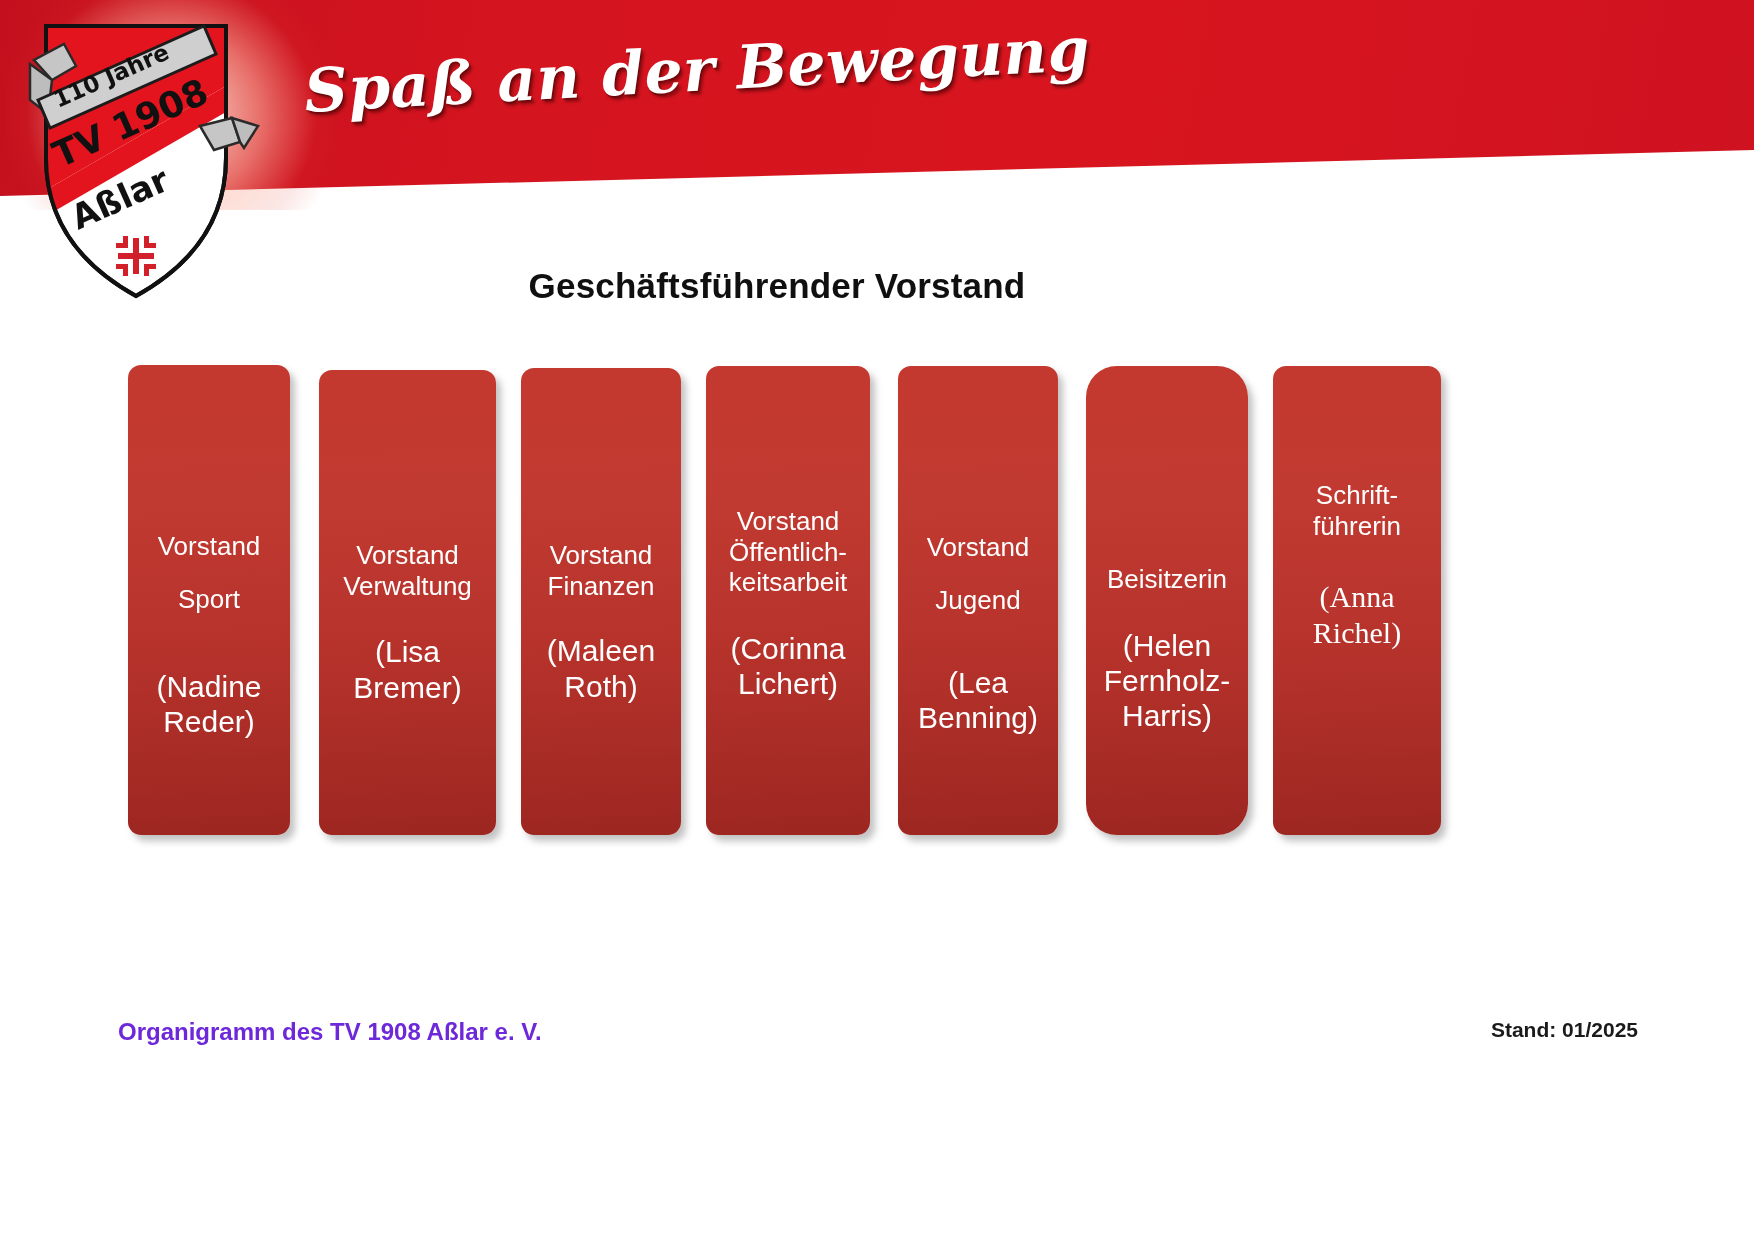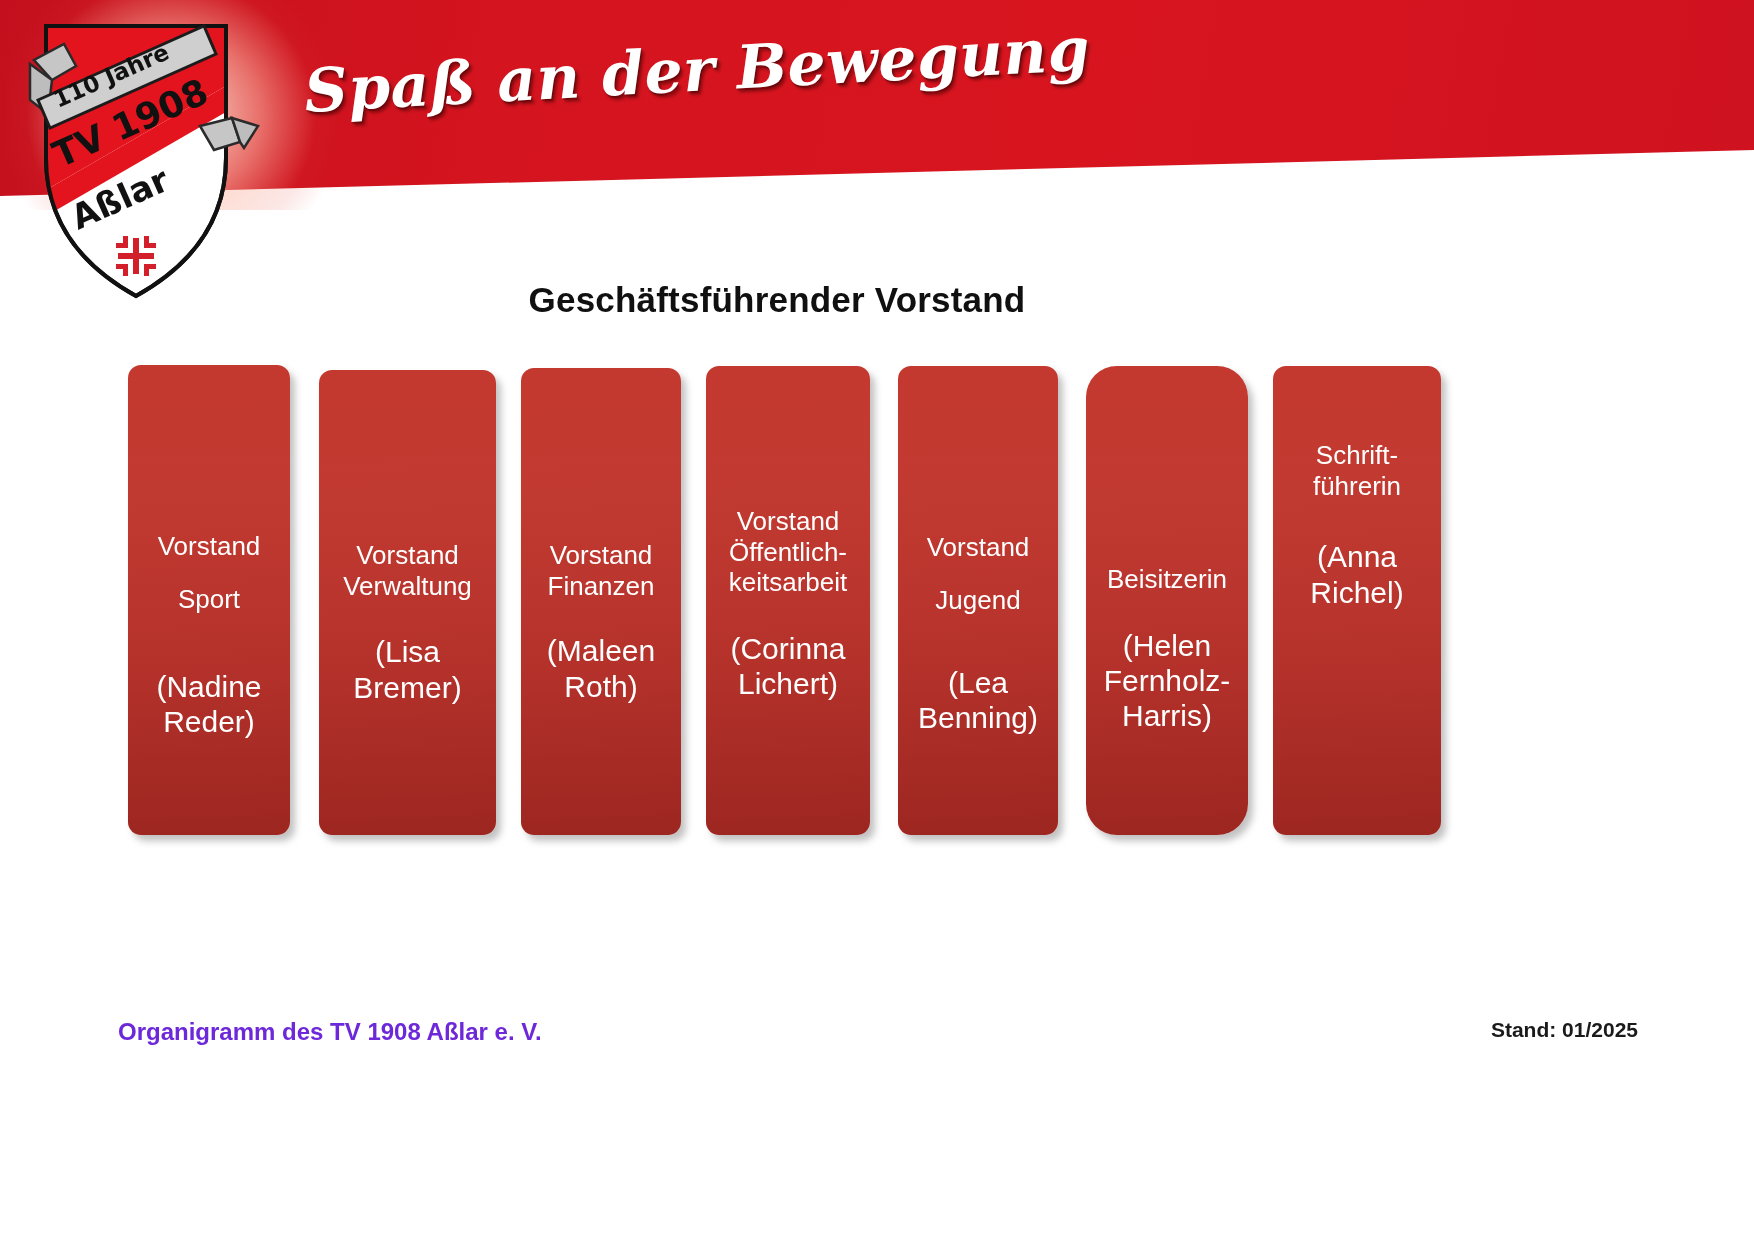--- a/index.html
+++ b/index.html
@@ -69,21 +69,21 @@
     top: 8px;
     width: 262px;
     height: 300px;
   }
   .logo svg { display: block; }
 
   
   .page-title {
     position: absolute;
     left: 0;
-    top: 280px;
+    top: 266px;
     width: 1554px;
     text-align: center;
     font-size: 35px;
     font-weight: bold;
     color: #101010;
     letter-spacing: 0.2px;
   }
 
   
   .card-row {
@@ -146,22 +146,22 @@
 
   #card-3 .card-role   { margin-top: 140px; }
   #card-3 .card-person { margin-top: 33px; }
 
   #card-4 .card-role   { margin-top: 155px; }
   #card-4 .card-person { margin-top: 37px; }
 
   #card-5 .card-role   { margin-top: 198px; }
   #card-5 .card-person { margin-top: 33px; }
 
-  #card-6 .card-role   { margin-top: 74px; }
-  #card-6 .card-person { margin-top: 38px; }
+  #card-6 .card-role   { margin-top: 114px; }
+  #card-6 .card-person { margin-top: 38px; font-family: Liberation Serif, serif; }
 
   
   .footer-left {
     position: absolute;
     left: 118px;
     top: 1018px;
     font-size: 24px;
     font-weight: bold;
     color: #6d28d9;
   }

